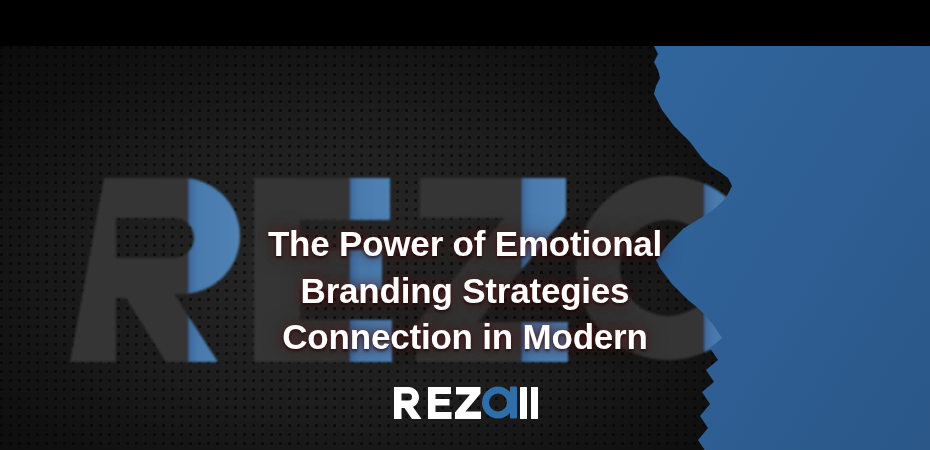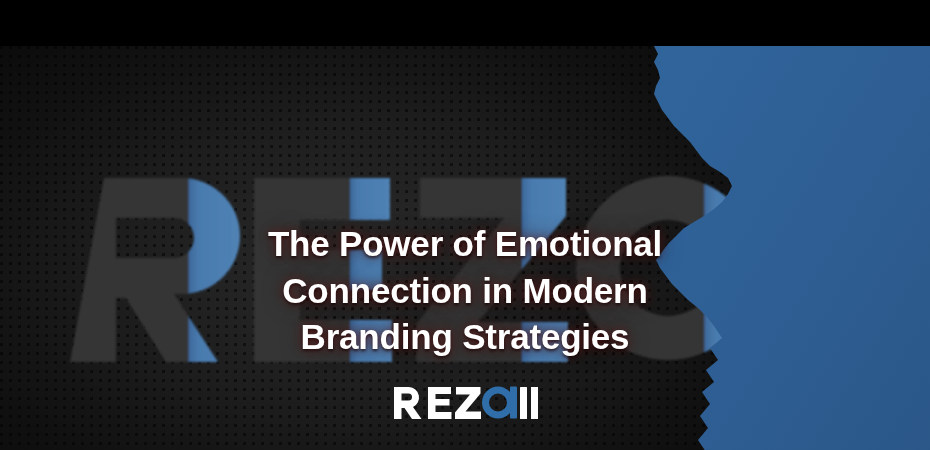--- a/index.html
+++ b/index.html
@@ -143,22 +143,22 @@
         L62,238 L56,230 L50,222 L46,214 L52,206 L58,198
         L66,190 L74,182 L84,176 L94,170 L104,163 L112,156
         L118,148 L122,140 L118,132 L110,126 L100,120 L92,112
         L86,104 L80,96 L72,88 L64,80 L58,72 L52,64 L48,56
         L44,48 L46,40 L50,32 L48,24 L44,16 L48,8 L44,0 Z"></path>
     </svg>
   </div>
 
   <h1 class="headline">
     <span class="ln">The Power of Emotional</span>
+    <span class="ln">Branding Strategies</span>
     <span class="ln">Connection in Modern</span>
-    <span class="ln">Branding Strategies</span>
   </h1>
 
   <div class="logo">
     <svg width="146" height="34" viewBox="0 0 292 68" xmlns="http://www.w3.org/2000/svg" aria-hidden="true">
       <g fill="#ffffff">
 
         <path d="M4 2 h30 a21 21 0 0 1 8 40 l17 24 h-19 l-15 -22 h-6 v22 h-15 z
                  M19 15 v14 h14 a7 7 0 0 0 0 -14 z"></path>
 
         <path d="M72 2 h46 v14 h-31 v10 h28 v13 h-28 v13 h32 v14 h-47 z"></path>

